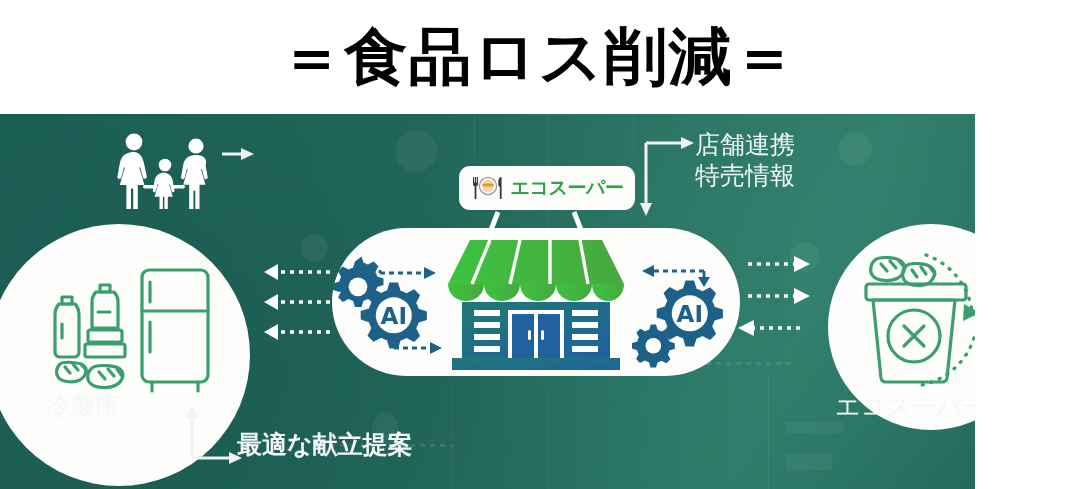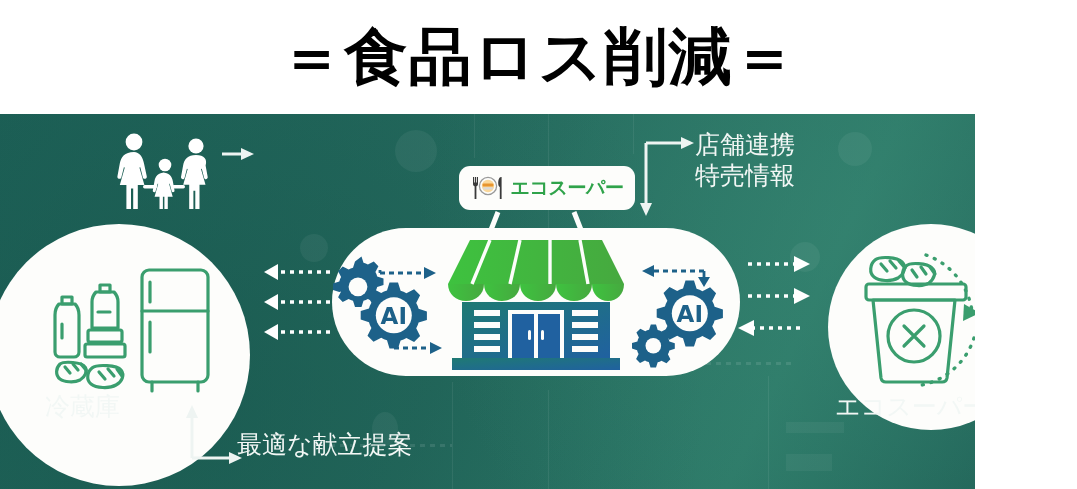--- a/index.html
+++ b/index.html
@@ -70,21 +70,21 @@
   
   .jtxt{
     position:absolute;color:#f2f7f5;
     font-family:"DejaVu Sans","Liberation Sans",sans-serif;
     font-weight:400;white-space:pre;line-height:1.22;
   }
   #lbl-home{left:255px;top:24px;font-size:25px;}
   #lbl-store{left:695px;top:16px;font-size:25px;}
   #lbl-fridge{left:45px;top:278px;font-size:25px;}
   #lbl-waste{left:835px;top:278px;font-size:25px;}
-  #lbl-menu{left:237px;top:316px;font-size:25px;}
+  #lbl-menu{left:237px;top:316px;font-size:25px;font-weight:bold;}
 
   svg{display:block;overflow:visible;}
   .ovl{position:absolute;left:0;top:0;width:1077px;height:375px;pointer-events:none;}
 </style>
 </head>
 <body>
 
 <div id="stage">
 
   <div id="title-bar">

